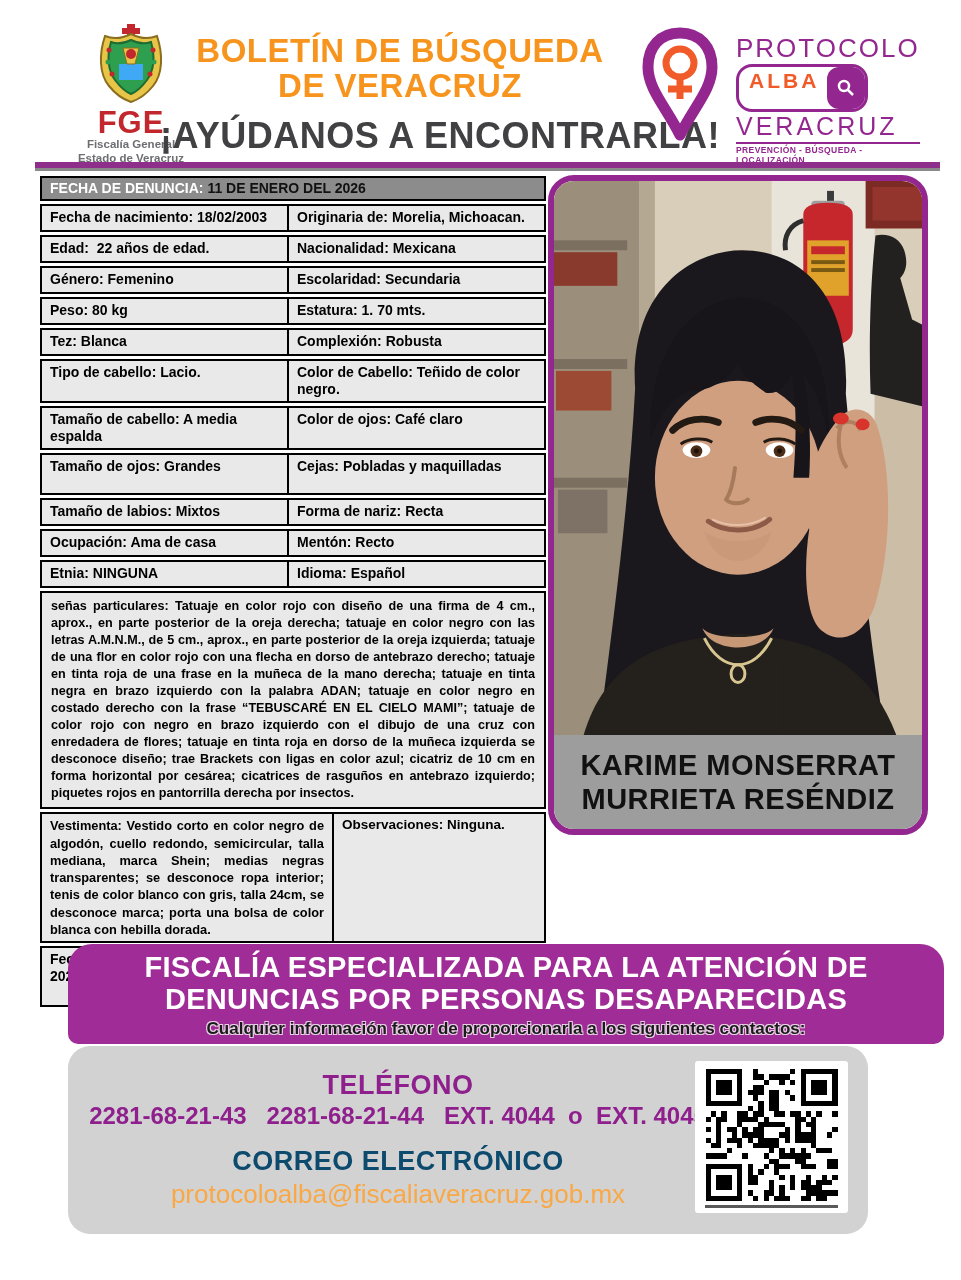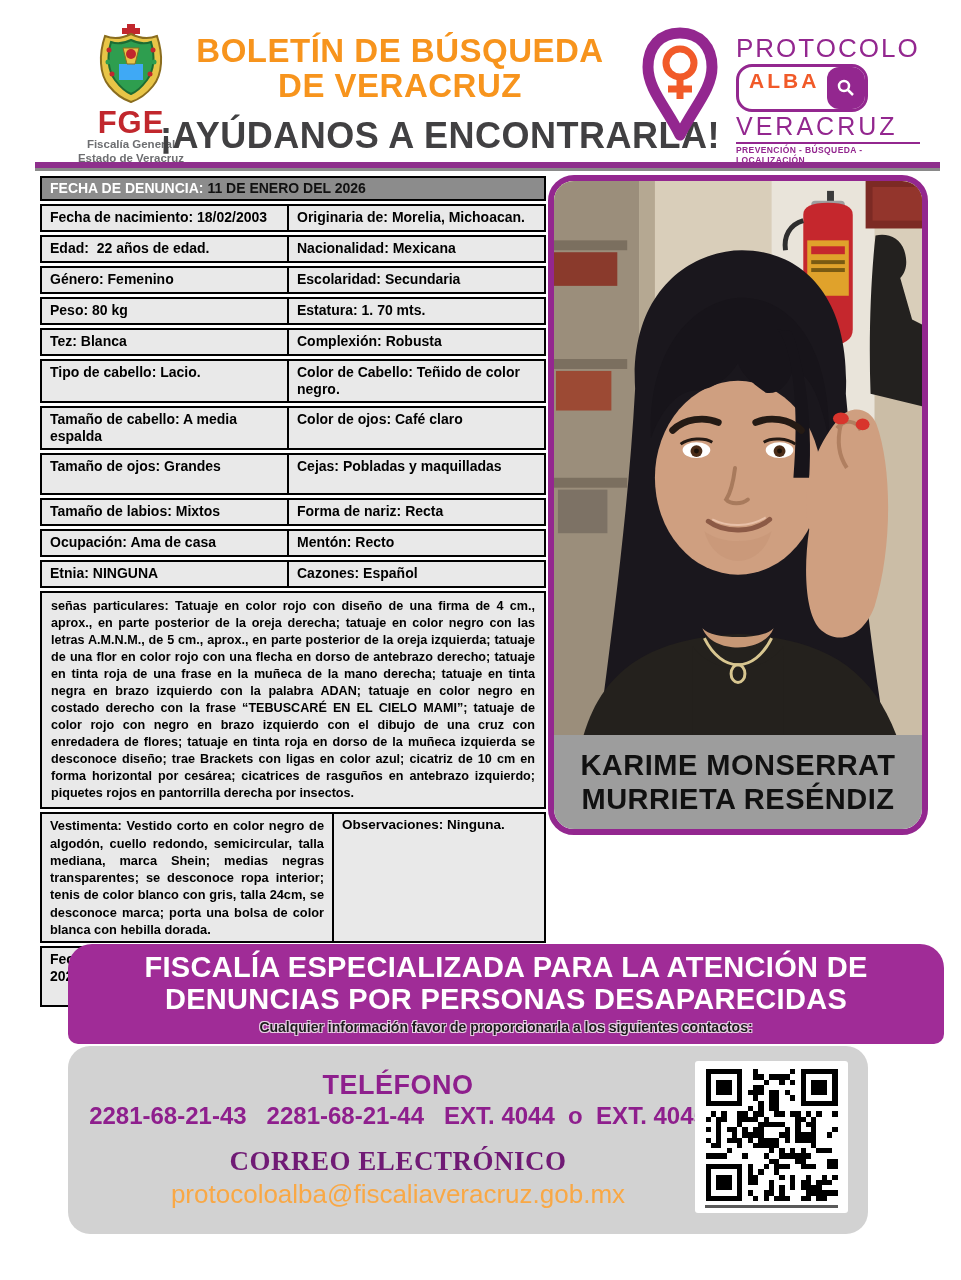--- a/index.html
+++ b/index.html
@@ -60,32 +60,32 @@
   .photo svg { width:100%; height:100%; display:block; }
   .name-plate { height:94px; background:#9D9D9D; display:flex; flex-direction:column;
                 align-items:center; justify-content:center; }
   .name-line { color:#111; font-size:29px; font-weight:800; line-height:1.18; letter-spacing:0.5px; }
 
   
   .banner { position:absolute; left:68px; top:944px; width:876px; height:100px;
             background:#A02C97; border-radius:24px 24px 10px 10px; text-align:center; }
   .banner-line { color:#ffffff; font-size:29px; font-weight:800; line-height:1.1; letter-spacing:0.3px; }
   .banner-line.first { padding-top:8px; }
-  .contact-intro { margin-top:3px; color:#1a1a1a; font-size:14px; font-weight:800;
+  .contact-intro { margin-top:3px; color:#1a1a1a; font-size:17px; font-weight:800;
                    text-shadow:-1px -1px 0 #e9cfe6, 1px -1px 0 #e9cfe6, -1px 1px 0 #e9cfe6, 1px 1px 0 #e9cfe6; }
 
   
   .contact-box { position:absolute; left:68px; top:1046px; width:800px; height:188px;
                  background:#D2D2D2; border-radius:22px; }
   .contact-text { position:absolute; left:10px; top:0; width:640px; height:100%;
                   display:flex; flex-direction:column; align-items:center; justify-content:center;
                   text-align:center; }
   .phone-label { color:#8E1F8D; font-size:27px; font-weight:800; letter-spacing:0.5px; }
   .phone-numbers { color:#8E1F8D; font-size:24px; font-weight:800; white-space:pre; margin-top:1px; }
-  .email-label { color:#701a75; font-size:27px; font-weight:800; margin-top:16px; letter-spacing:0.5px;font-family:Liberation Serif, serif; }
+  .email-label { color:#0c4a6e; font-size:27px; font-weight:800; margin-top:16px; letter-spacing:0.5px; }
   .email-value { color:#F9A845; font-size:26px; font-weight:400; margin-top:2px; }
   .qr-box { position:absolute; right:20px; top:15px; width:153px; height:152px; background:#ffffff;
             border-radius:3px; padding:8px 8px 12px 8px; }
   .qr-box svg { width:100%; height:100%; display:block; }
   .qr-underline { position:absolute; left:10px; right:10px; bottom:5px; height:3px; background:#5a5a5a; }
 </style>
 </head>
 <body>
 
 <div class="page">
@@ -182,21 +182,21 @@
     <div class="trow std">
       <div class="cell l">Tamaño de labios: Mixtos</div>
       <div class="cell r">Forma de nariz: Recta</div>
     </div>
     <div class="trow std">
       <div class="cell l">Ocupación: Ama de casa</div>
       <div class="cell r">Mentón: Recto</div>
     </div>
     <div class="trow std">
       <div class="cell l">Etnia: NINGUNA</div>
-      <div class="cell r">Cazones: Español</div>
+      <div class="cell r">Idioma: Español</div>
     </div>
 
     <div class="trow">
       <div class="cell full-cell">señas particulares: Tatuaje en color rojo con diseño de una firma de 4 cm., aprox., en parte posterior de la oreja derecha; tatuaje en color negro con las letras A.M.N.M., de 5 cm., aprox., en parte posterior de la oreja izquierda; tatuaje de una flor en color rojo con una flecha en dorso de antebrazo derecho; tatuaje en tinta roja de una frase en la muñeca de la mano derecha; tatuaje en tinta negra en brazo izquierdo con la palabra ADAN; tatuaje en color negro en costado derecho con la frase “TEBUSCARÉ EN EL CIELO MAMI”; tatuaje de color rojo con negro en brazo izquierdo con el dibujo de una cruz con enredadera de flores; tatuaje en tinta roja en dorso de la muñeca izquierda se desconoce diseño; trae Brackets con ligas en color azul; cicatriz de 10 cm en forma horizontal por cesárea; cicatrices de rasguños en antebrazo izquierdo; piquetes rojos en pantorrilla derecha por insectos.</div>
     </div>
 
     <div class="trow vest">
       <div class="cell l">Vestimenta: Vestido corto en color negro de algodón, cuello redondo, semicircular, talla mediana, marca Shein; medias negras transparentes; se desconoce ropa interior; tenis de color blanco con gris, talla 24cm, se desconoce marca; porta una bolsa de color blanca con hebilla dorada.</div>
       <div class="cell r">Observaciones: Ninguna.</div>
     </div>

